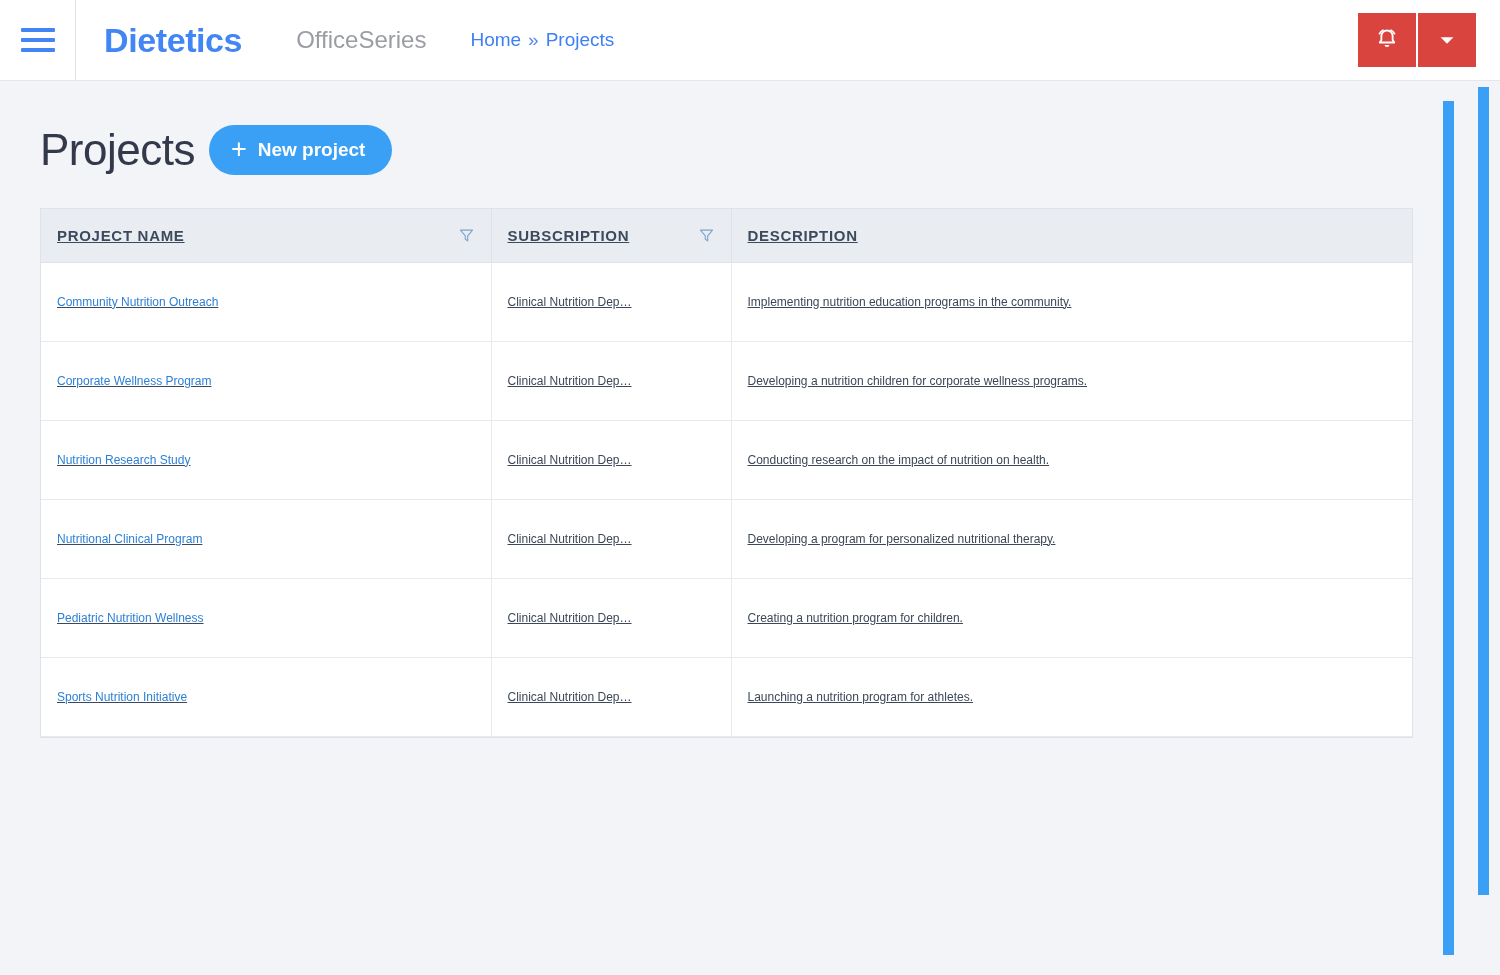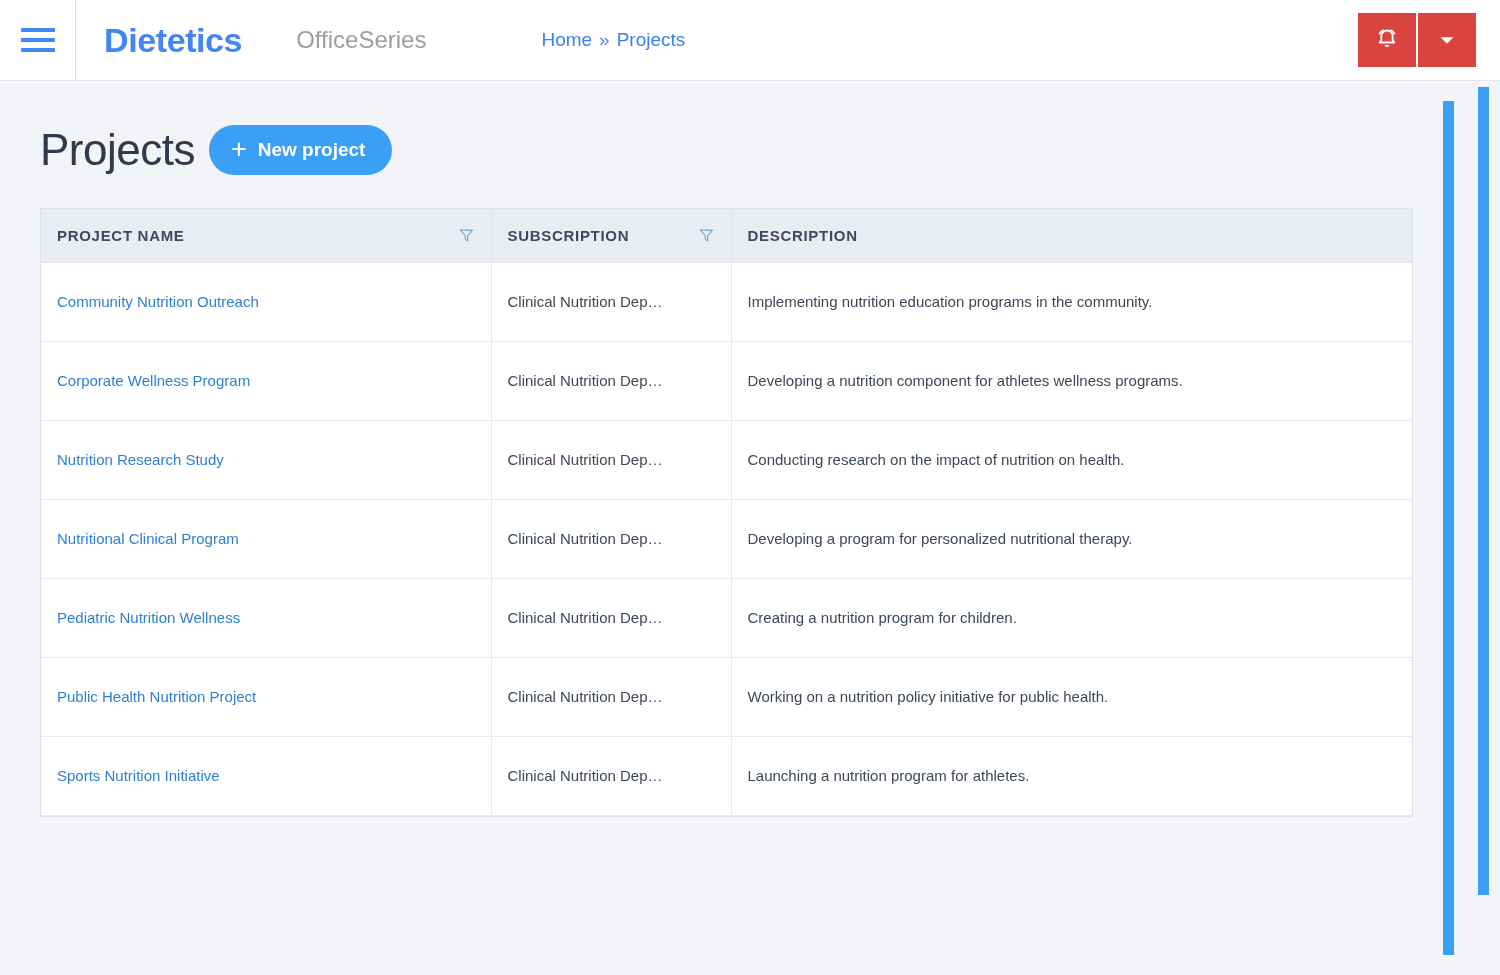--- a/index.html
+++ b/index.html
@@ -37,21 +37,21 @@
   }
   #brand-name {
     font-size: 34px; font-weight: bold; color: #4285f4;
     letter-spacing: -0.4px;
   }
   #brand-suffix {
     font-size: 24px; color: #9a9da2; font-weight: 400; margin-left: 40px;
   }
   #breadcrumb {
     display: flex; align-items: center; gap: 7px;
-    margin-left: 115px;
+    margin-left: 44px;
     font-size: 19px;
   }
   #breadcrumb a { color: #3d7ff5; text-decoration: none; cursor: pointer; }
   #breadcrumb .sep { color: #5b86f0; font-size: 19px; }
   #header-actions {
     margin-left: auto; display: flex; align-items: center;
     padding-right: 24px; gap: 2px;
   }
   .hdr-btn {
     width: 58px; height: 54px;
@@ -104,31 +104,31 @@
     background: #e9edf2;
     height: 53px;
     font-size: 15px; font-weight: bold; letter-spacing: 0.7px;
     color: #3d4a5c; text-align: left;
     padding: 0 16px;
     border-right: 1px solid #dfe3e9;
     border-bottom: 1px solid #dfe3e9;
     vertical-align: middle;
   }
   #projects-table thead th:last-child { border-right: none; }
-  .th-inner { display: flex; align-items: flex-end; width: 100%; }
+  .th-inner { display: flex; align-items: flex-end; width: 100%; text-decoration: underline; }
   .th-inner .filter-icon { margin-left: auto; display: block; cursor: pointer; }
   #projects-table tbody td {
     height: 79px;
     padding: 0 16px;
-    font-size: 15px;
+    font-size: 12px;
     color: #3c4858;
     border-right: 1px solid #e6eaef;
     border-bottom: 1px solid #e6eaef;
     vertical-align: middle;
-    overflow: hidden; white-space: nowrap; text-overflow: ellipsis;
+    overflow: hidden; white-space: nowrap; text-overflow: ellipsis; text-decoration: underline;
   }
   #projects-table tbody td:last-child { border-right: none; }
   .project-link { color: #2e80d4; cursor: pointer; text-decoration: none; }
   .col-name { width: 450px; }
   .col-sub  { width: 240px; }
   .col-desc { width: auto; }
 
   
   .scroll-thumb {
     position: absolute;
@@ -222,41 +222,36 @@
       </thead>
       <tbody id="projects-tbody">
           <tr>
             <td><a class="project-link">Community Nutrition Outreach</a></td>
             <td>Clinical Nutrition Dep…</td>
             <td>Implementing nutrition education programs in the community.</td>
           </tr>
           <tr>
             <td><a class="project-link">Corporate Wellness Program</a></td>
             <td>Clinical Nutrition Dep…</td>
-            <td>Developing a nutrition component for athletes wellness programs.</td>
+            <td>Developing a nutrition children for corporate wellness programs.</td>
           </tr>
           <tr>
             <td><a class="project-link">Nutrition Research Study</a></td>
             <td>Clinical Nutrition Dep…</td>
             <td>Conducting research on the impact of nutrition on health.</td>
           </tr>
           <tr>
             <td><a class="project-link">Nutritional Clinical Program</a></td>
             <td>Clinical Nutrition Dep…</td>
             <td>Developing a program for personalized nutritional therapy.</td>
           </tr>
           <tr>
             <td><a class="project-link">Pediatric Nutrition Wellness</a></td>
             <td>Clinical Nutrition Dep…</td>
             <td>Creating a nutrition program for children.</td>
-          </tr>
-          <tr>
-            <td><a class="project-link">Public Health Nutrition Project</a></td>
-            <td>Clinical Nutrition Dep…</td>
-            <td>Working on a nutrition policy initiative for public health.</td>
           </tr>
           <tr>
             <td><a class="project-link">Sports Nutrition Initiative</a></td>
             <td>Clinical Nutrition Dep…</td>
             <td>Launching a nutrition program for athletes.</td>
           </tr>
         </tbody>
     </table>
   </div>
 

